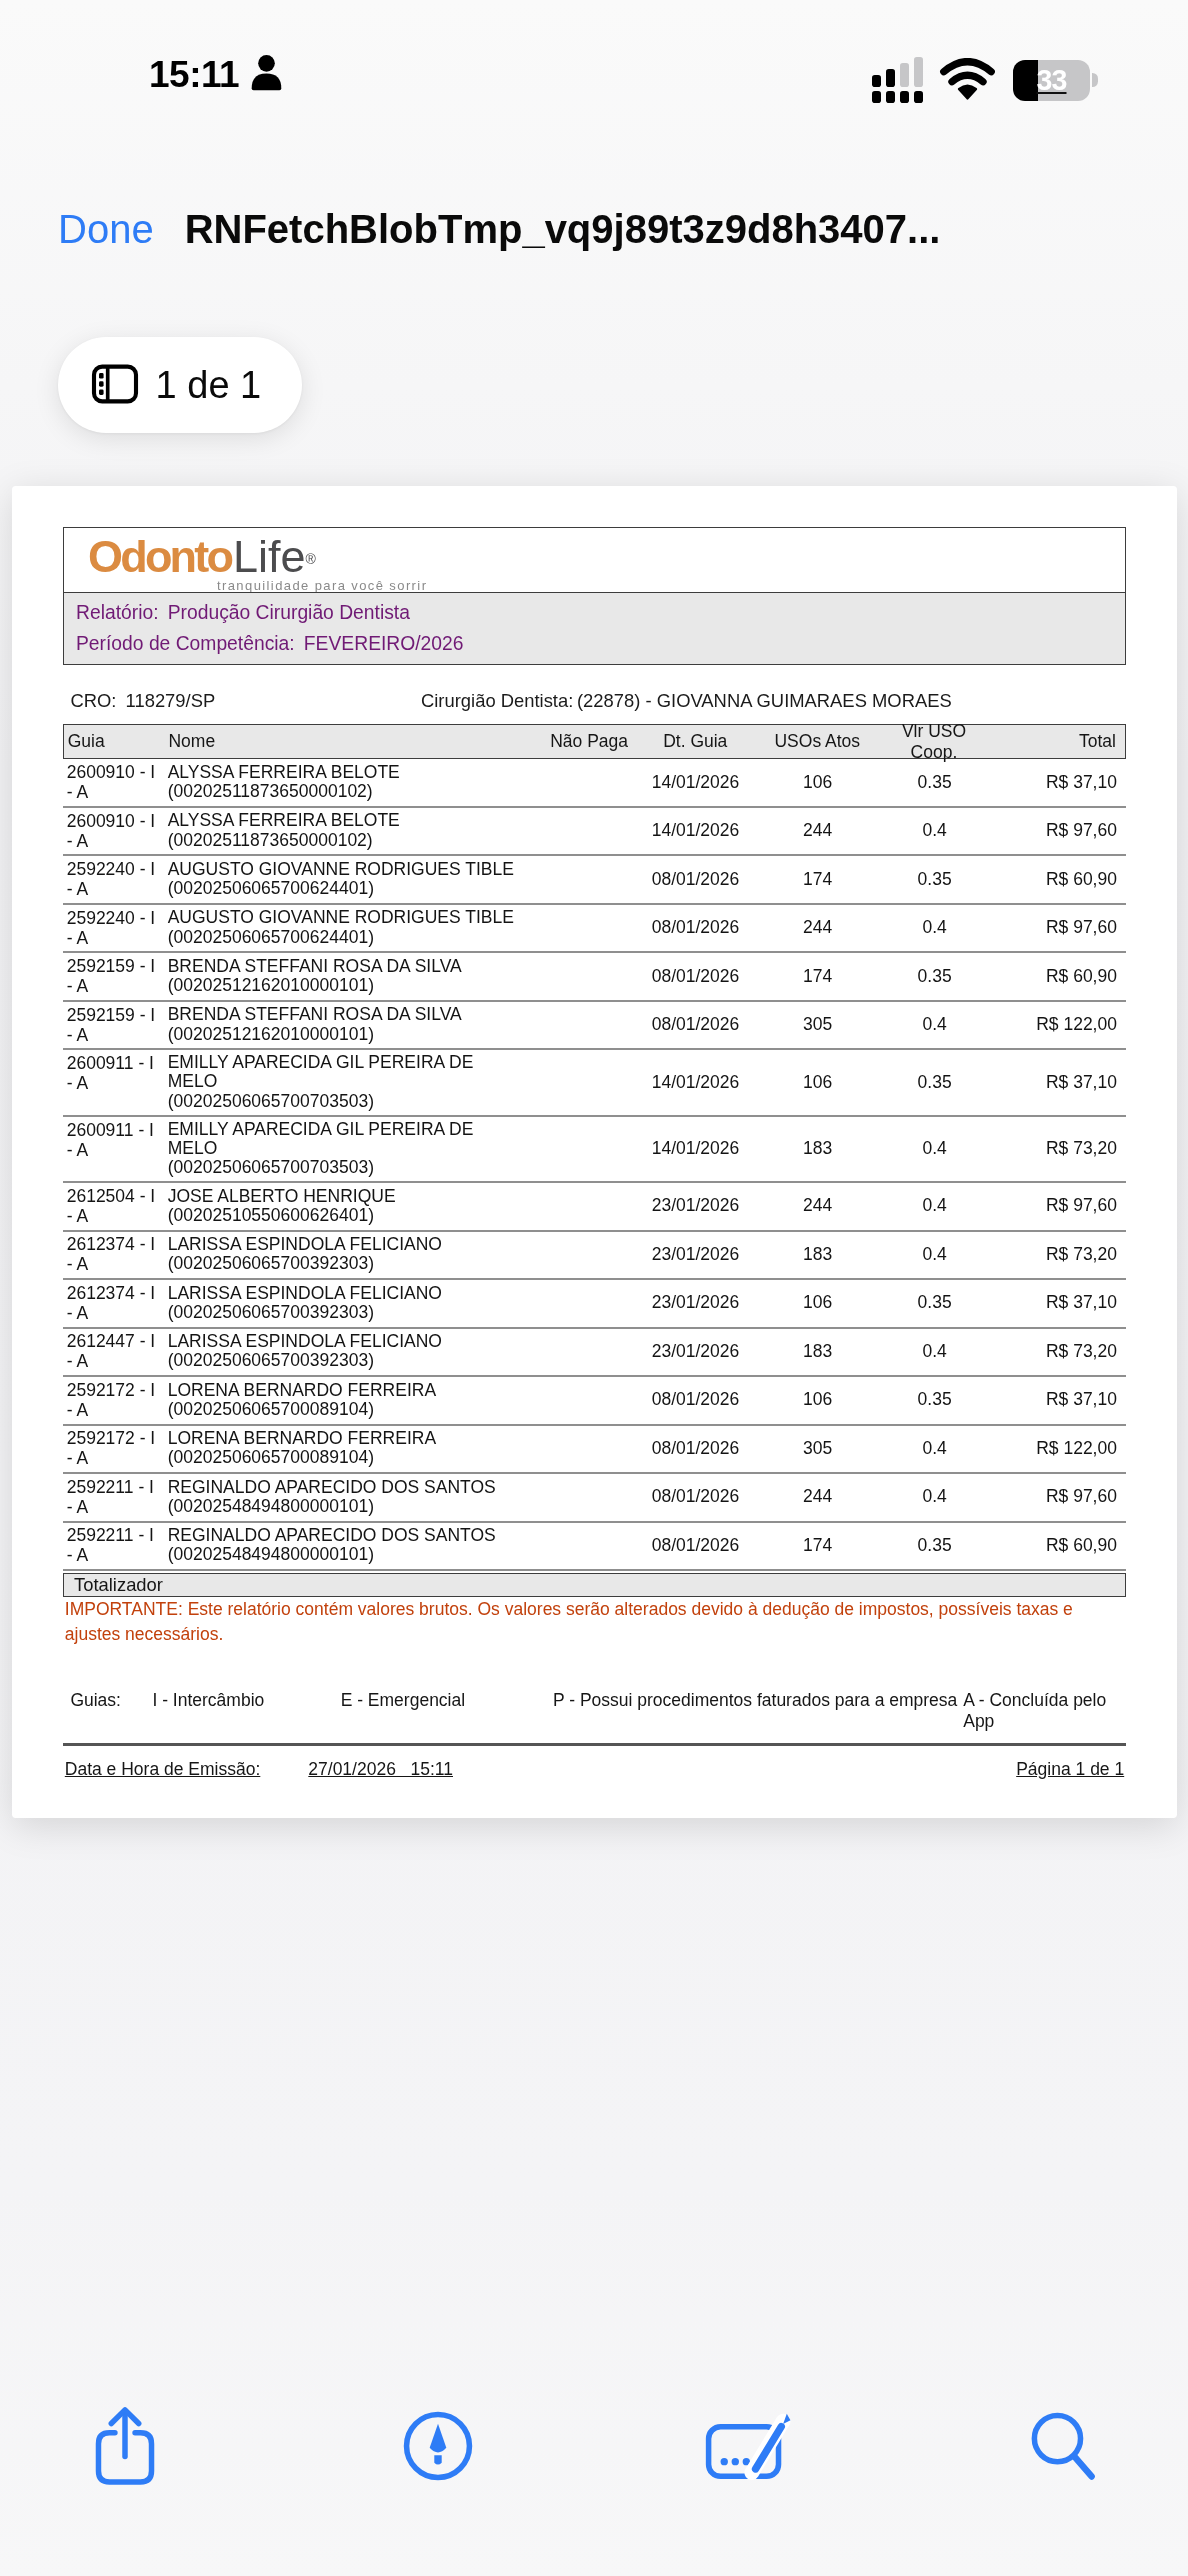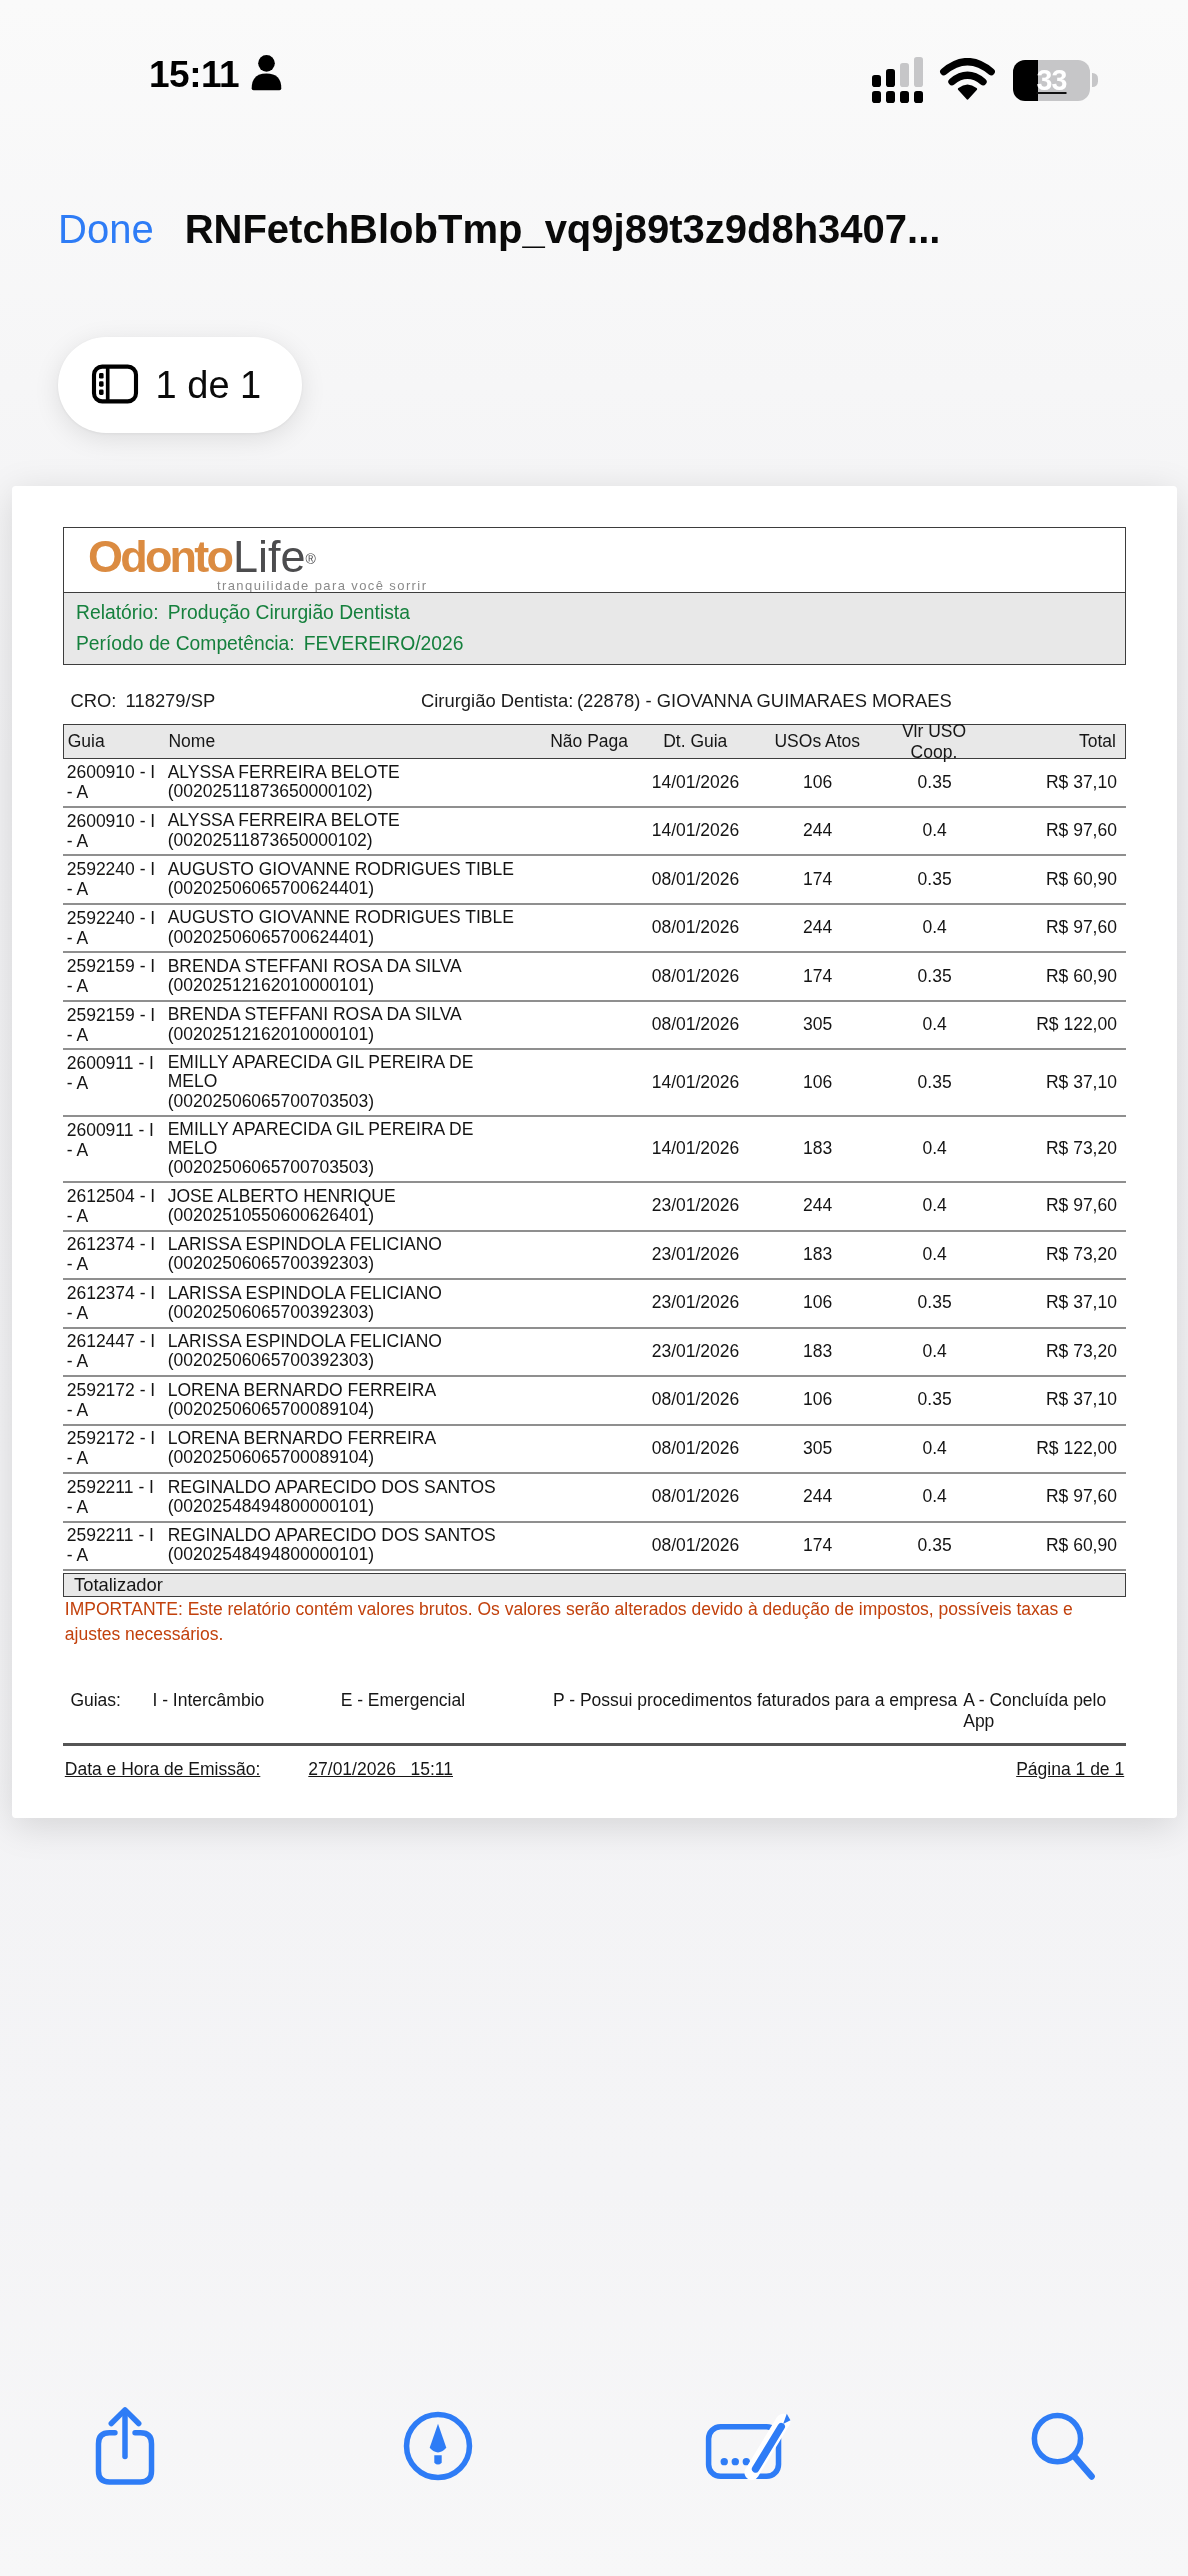--- a/index.html
+++ b/index.html
@@ -47,21 +47,21 @@
   .gray-box { background:#e8e8e8; }
 
   .logo-box { height:83px; padding:7.4px 0 0 24px; }
   .logo-line { display:flex; align-items:flex-start; line-height:44px; }
   .logo-odonto { font-size:45px; font-weight:700; color:#db8b41; letter-spacing:-2.8px; }
   .logo-life { font-size:45px; font-weight:400; color:#4c4c4e; letter-spacing:0; margin-left:1.8px; }
   .logo-reg { font-size:14px; color:#4c4c4e; margin-top:1.8px; }
   .logo-tagline { font-size:13px; color:#8a8a8a; letter-spacing:1.4px; margin:-3.7px 0 0 129px; }
 
   .info-box { margin-top:-1.8px; padding:8.3px 12px 9.2px; }
-  .info-line { font-size:19.3px; color:#15803d; line-height:23px; }
+  .info-line { font-size:19.3px; color:#701a75; line-height:23px; }
   .info-line + .info-line { margin-top:8.3px; }
   .info-label { margin-right:9.2px; }
 
   .cro-row { margin-top:25px; display:flex; font-size:18.4px; color:#1b1b1b; }
   .cro-left { width:358px; padding-left:7.4px; }
   .cro-label { margin-right:9.2px; }
   .dentist-label { margin-right:3.7px; }
 
   .thead { margin-top:12px; height:35px; display:flex; align-items:center; font-size:17.5px; color:#161616; }
   .c { padding:0 3.7px; }

